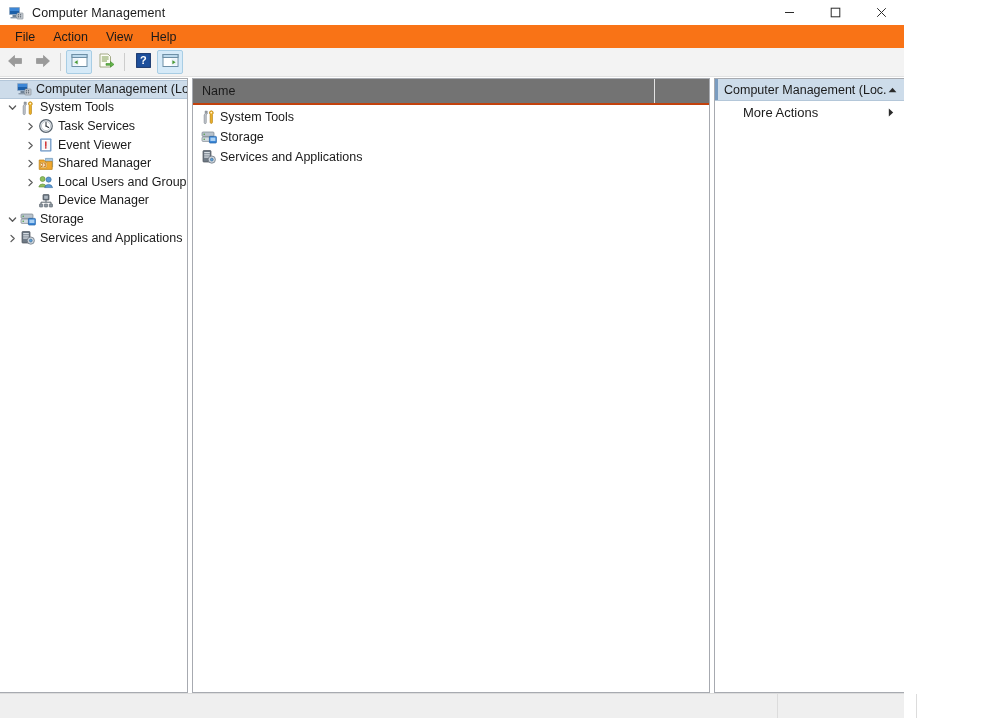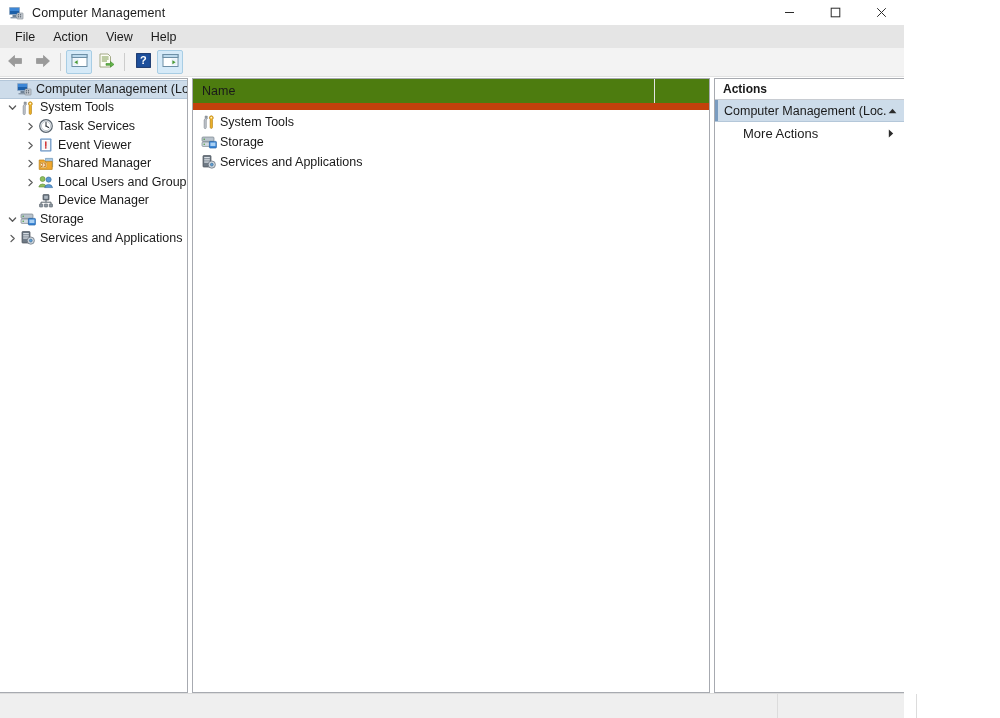--- a/index.html
+++ b/index.html
@@ -65,21 +65,21 @@
     align-items: center;
     justify-content: center;
     color: #2b2b2b;
   }
   .win-btn svg { display: block; }
 
   
   .menubar {
     height: 23px;
     flex: 0 0 23px;
-    background: #e5e5e5;
+    background: #f97316;
     display: flex;
     align-items: center;
     padding-left: 6px;
   }
   .menu-item {
     padding: 3px 9px;
     font-size: 12.5px;
     color: #1a1a1a;
     border-radius: 3px;
     line-height: 14px;
@@ -181,22 +181,22 @@
 
   
   .list-pane {
     flex: 1 1 auto;
     min-width: 0;
     position: relative;
     overflow: hidden;
   }
   .list-header {
     height: 24px;
-    background: #4d7c0f;
-    border-bottom: 7px solid #c2410c;
+    background: #737373;
+    border-bottom: 2px solid #c2410c;
     display: flex;
     align-items: center;
     position: relative;
     justify-content: center;
   }
   .col-name {
     width: 462px;
     flex: 0 0 462px;
     padding-left: 9px;
     box-sizing: border-box;
@@ -673,21 +673,20 @@
           </span>
           <span class="list-label">Services and Applications</span>
         </div>
 
       </div>
     </div>
 
     <div class="splitter"></div>
 
     <div class="pane actions-pane">
-      <div class="actions-header">Actions</div>
       <div class="actions-band">
         <span class="actions-band-label">Computer Management (Loc...</span>
         <span class="band-chevron">
           <svg width="9" height="6" viewBox="0 0 9 6">
               <path d="M4.5 0.8 L8.4 5.2 L0.6 5.2 Z" fill="currentColor"></path>
             </svg>
         </span>
       </div>
       <div class="actions-item">
         <span class="actions-item-label">More Actions</span>

